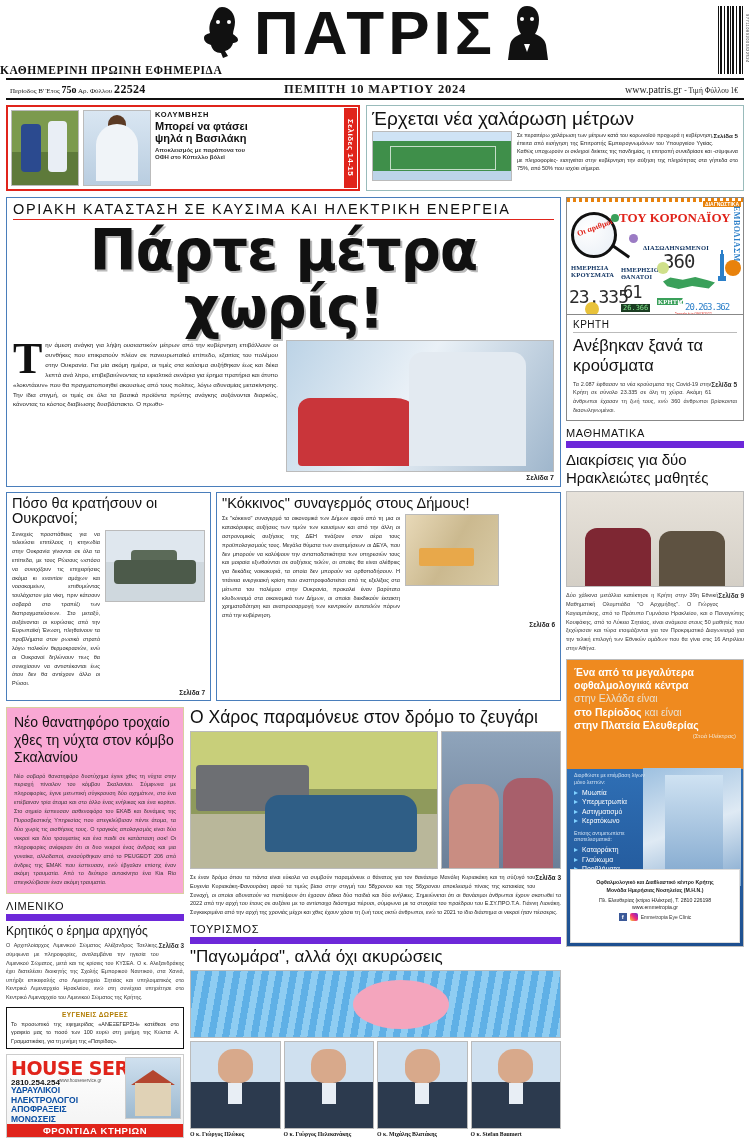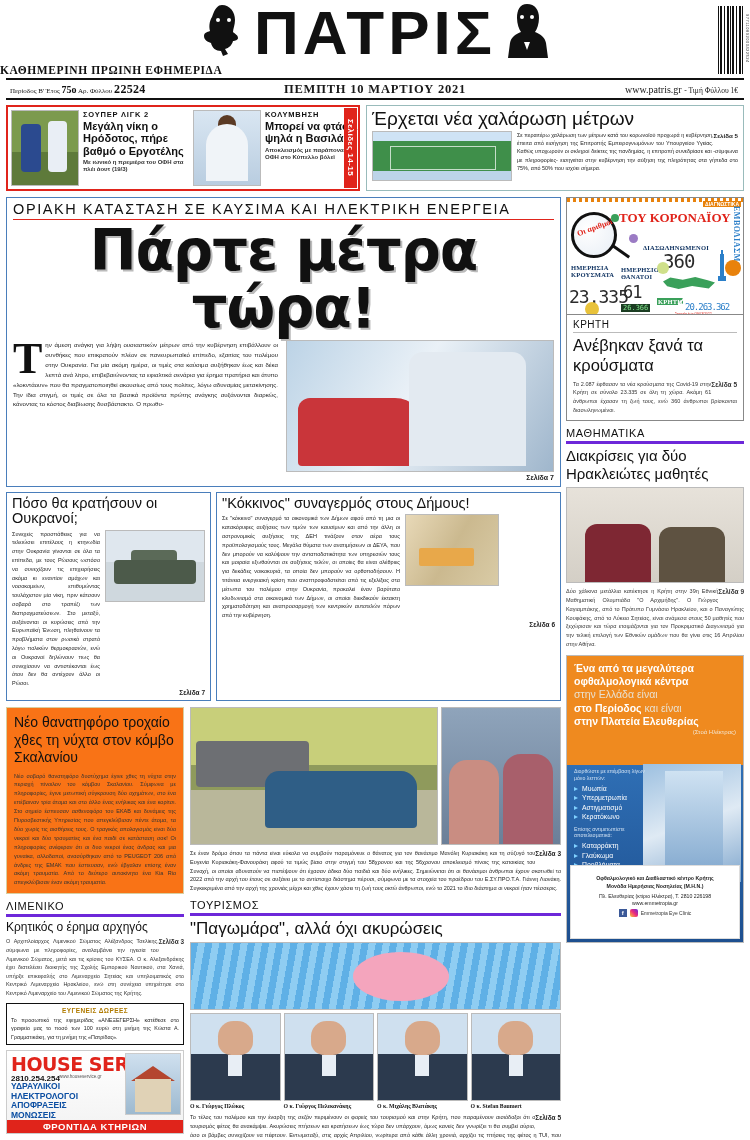--- a/index.html
+++ b/index.html
@@ -9,21 +9,21 @@
     background:#ffffff;
     font-family:"Liberation Sans", sans-serif;
     color:#1a1a1a;
   }
   .page { position:relative; width:750px; height:1140px; }
 
   
   .masthead { position:relative; height:78px; }
   .logo-wrap {
     position:absolute; left:0; right:0; top:2px;
-    display:flex; align-items:flex-start; justify-content:center; gap:10px;
+    display:flex; align-items:center; justify-content:center; gap:10px;
   }
   .masthead-title {
     font-family:"Liberation Sans", sans-serif;
     font-weight:bold; font-size:62px; letter-spacing:4px;
     line-height:1; color:#111;
   }
   .head-face { width:42px; height:58px; }
   .subtitle {
     position:absolute; left:0; right:0; top:64px; text-align:left;
     font-family:"Liberation Serif", serif;
@@ -118,36 +118,36 @@
   .sub-a { width:205px; }
   .sub-b { flex:1; }
   .sub-head { font-size:14.5px; color:#111; line-height:1.05; margin-bottom:3px; }
   .sub-body { display:flex; gap:5px; }
   .sub-text { font-size:5.5px; line-height:1.6; text-align:justify; color:#222; }
   .sub-photo { border:1px solid #bbb; overflow:hidden; position:relative; flex-shrink:0; }
   .sub-pg { font-weight:bold; font-size:6.5px; text-align:right; margin-top:1px; }
 
   
   .row3 { display:flex; gap:6px; margin-top:6px; }
-  .accident-box { width:178px; background:#f97316; border:1px solid #d9cfa0; padding:6px 7px; }
+  .accident-box { width:178px; background:#f9a8d4; border:1px solid #d9cfa0; padding:6px 7px; }
   .acc-head { font-size:14px; line-height:1.25; color:#111; }
   .acc-text { font-size:5.5px; line-height:1.62; text-align:justify; color:#333; margin-top:5px; }
   .charos-box { flex:1; }
   .charos-head { font-size:17.5px; color:#111; margin-bottom:3px; }
   .charos-imgs { display:flex; gap:3px; height:138px; }
   .charos-crash { flex:1; border:1px solid #bbb; overflow:hidden; position:relative; }
   .charos-couple { width:120px; border:1px solid #bbb; overflow:hidden; position:relative; }
   .charos-text { font-size:5.5px; line-height:1.6; text-align:justify; color:#222; margin-top:4px; }
   .charos-text .pg { font-weight:bold; font-size:6.5px; float:right; }
 
   
   .limeniko { width:178px; margin-top:6px; }
   .sec-kicker {
     font-size:11px; letter-spacing:0.6px; color:#111;
-    border-bottom:3px solid #6d28d9; padding-bottom:2px;
+    border-bottom:7px solid #6d28d9; padding-bottom:2px;
   }
   .lim-head { font-size:12px; color:#111; margin-top:3px; }
   .lim-text { font-size:5.4px; line-height:1.6; text-align:justify; color:#333; margin-top:3px; }
   .lim-text .pg { font-weight:bold; font-size:6.4px; float:right; }
   .donate-box { border:1px solid #111; padding:3px 4px; margin-top:5px; }
   .donate-title { text-align:center; font-size:6.5px; font-weight:bold; color:#b07b00; letter-spacing:0.4px; }
   .donate-text { font-size:5.4px; line-height:1.55; text-align:justify; margin-top:2px; color:#222; }
 
   
   .house-ad {
@@ -341,39 +341,34 @@
     <div class="barcode-num">977110892000422524</div>
   </div>
 
   <div class="meta-bar">
     <div class="meta-left">
       <span>Περίοδος Β' Έτος</span>
       <b>75ο</b>
       <span>Αρ. Φύλλου</span>
       <span class="issue">22524</span>
     </div>
-    <div class="meta-center">ΠΕΜΠΤΗ 10 ΜΑΡΤΙΟΥ 2021</div>
+    <div class="meta-center">ΠΕΜΠΤΗ 10 ΜΑΡΤΙΟΥ 2024</div>
     <div class="meta-right">
       <span>www.patris.gr</span>
       <small> - <span>Τιμή Φύλλου 1€</span></small>
     </div>
   </div>
 
   <div class="teaser-row">
 
     <div class="sports-box">
       <div class="sports-item">
         <div class="sports-photo">
             <div class="ph ph-soccer"></div>
           </div>
-        <div class="sports-text">
-          <div class="sp-kicker">ΣΟΥΠΕΡ ΛΙΓΚ 2</div>
-          <div class="sp-head">Μεγάλη νίκη ο Ηρόδοτος, πήρε βαθμό ο Εργοτέλης</div>
-          <div class="sp-sub">Με ιωνικό η πρεμιέρα του ΟΦΗ στα πλέι άουτ (19/3)</div>
-        </div>
       </div>
       <div class="sports-item" style="margin-left:4px;">
         <div class="sports-photo">
             <div class="ph ph-swim"></div>
           </div>
         <div class="sports-text" style="width:98px;">
           <div class="sp-kicker">ΚΟΛΥΜΒΗΣΗ</div>
           <div class="sp-head">Μπορεί να φτάσει ψηλά η Βασιλάκη</div>
           <div class="sp-sub">Αποκλεισμός με παράπονα του ΟΦΗ στο Κύπελλο βόλεϊ</div>
         </div>
@@ -394,21 +389,21 @@
       </div>
     </div>
   </div>
 
   <div class="main">
 
     <div class="col-left">
 
       <div class="lead-box">
         <div class="lead-kicker">ΟΡΙΑΚΗ ΚΑΤΑΣΤΑΣΗ ΣΕ ΚΑΥΣΙΜΑ ΚΑΙ ΗΛΕΚΤΡΙΚΗ ΕΝΕΡΓΕΙΑ</div>
-        <div class="lead-head">Πάρτε μέτρα τώρα!</div>
+        <div class="lead-head">Πάρτε μέτρα χωρίς!</div>
         <div class="lead-body">
           <div class="lead-text">
             <span class="dropcap">Τ</span>
             <span>ην άμεση ανάγκη για λήψη ουσιαστικών μέτρων από την κυβέρνηση επιβάλλουν οι συνθήκες που επικρατούν πλέον σε πανευρωπαϊκό επίπεδο, εξαιτίας του πολέμου στην Ουκρανία. Για μία ακόμη ημέρα, οι τιμές στα καύσιμα αυξήθηκαν έως και δέκα λεπτά ανά λίτρο, επιβεβαιώνοντας τα εφιαλτικά σενάρια για έρημα πρατήρια και άτυπο «λοκντάουν» που θα πραγματοποιηθεί ακουσίως από τους πολίτες, λόγω αδυναμίας μετακίνησης. Την ίδια στιγμή, οι τιμές σε όλα τα βασικά προϊόντα πρώτης ανάγκης αυξάνονται διαρκώς, κάνοντας το κόστος διαβίωσης δυσβάστακτο. Ο πρωθυ-</span>
           </div>
           <div class="lead-photo">
               <div class="ph ph-gas"></div>
             </div>
         </div>
         <div class="lead-pg">Σελίδα 7</div>
@@ -469,20 +464,21 @@
               <div>ΜΟΝΩΣΕΙΣ</div>
             </div>
             <div class="ha-img">
                 <div class="ph ph-house"></div>
               </div>
             <div class="ha-foot">ΦΡΟΝΤΙΔΑ ΚΤΗΡΙΩΝ</div>
           </div>
         </div>
 
         <div class="charos-box">
+          <div class="charos-head">Ο Χάρος παραμόνευε στον δρόμο το ζευγάρι</div>
           <div class="charos-imgs">
             <div class="charos-crash">
                 <div class="ph ph-crash"></div>
               </div>
             <div class="charos-couple">
                 <div class="ph ph-couple"></div>
               </div>
           </div>
           <div class="charos-text">
             <span class="pg">Σελίδα 3</span>

